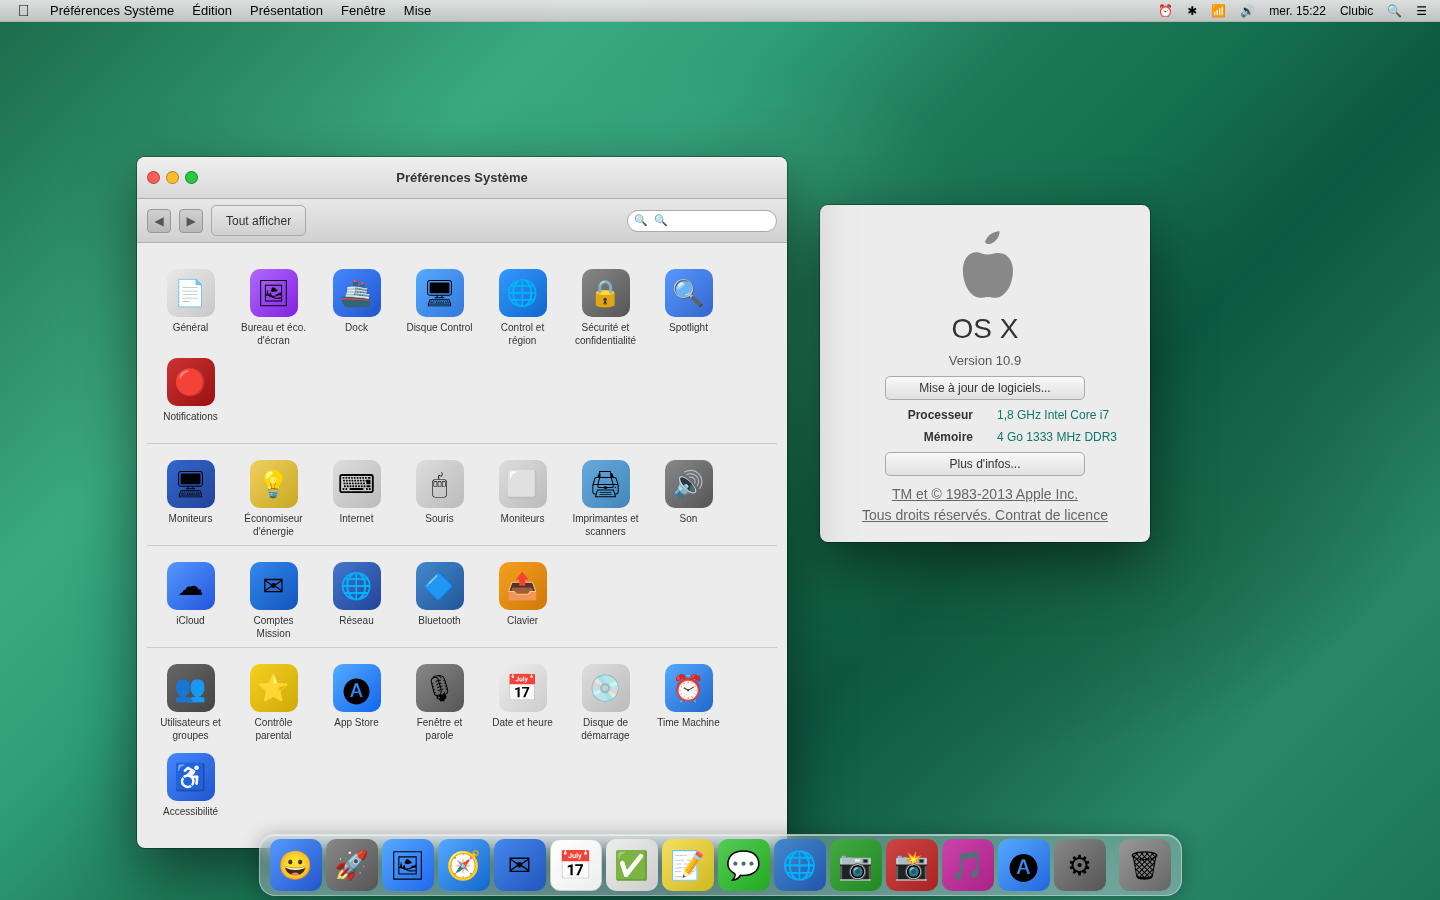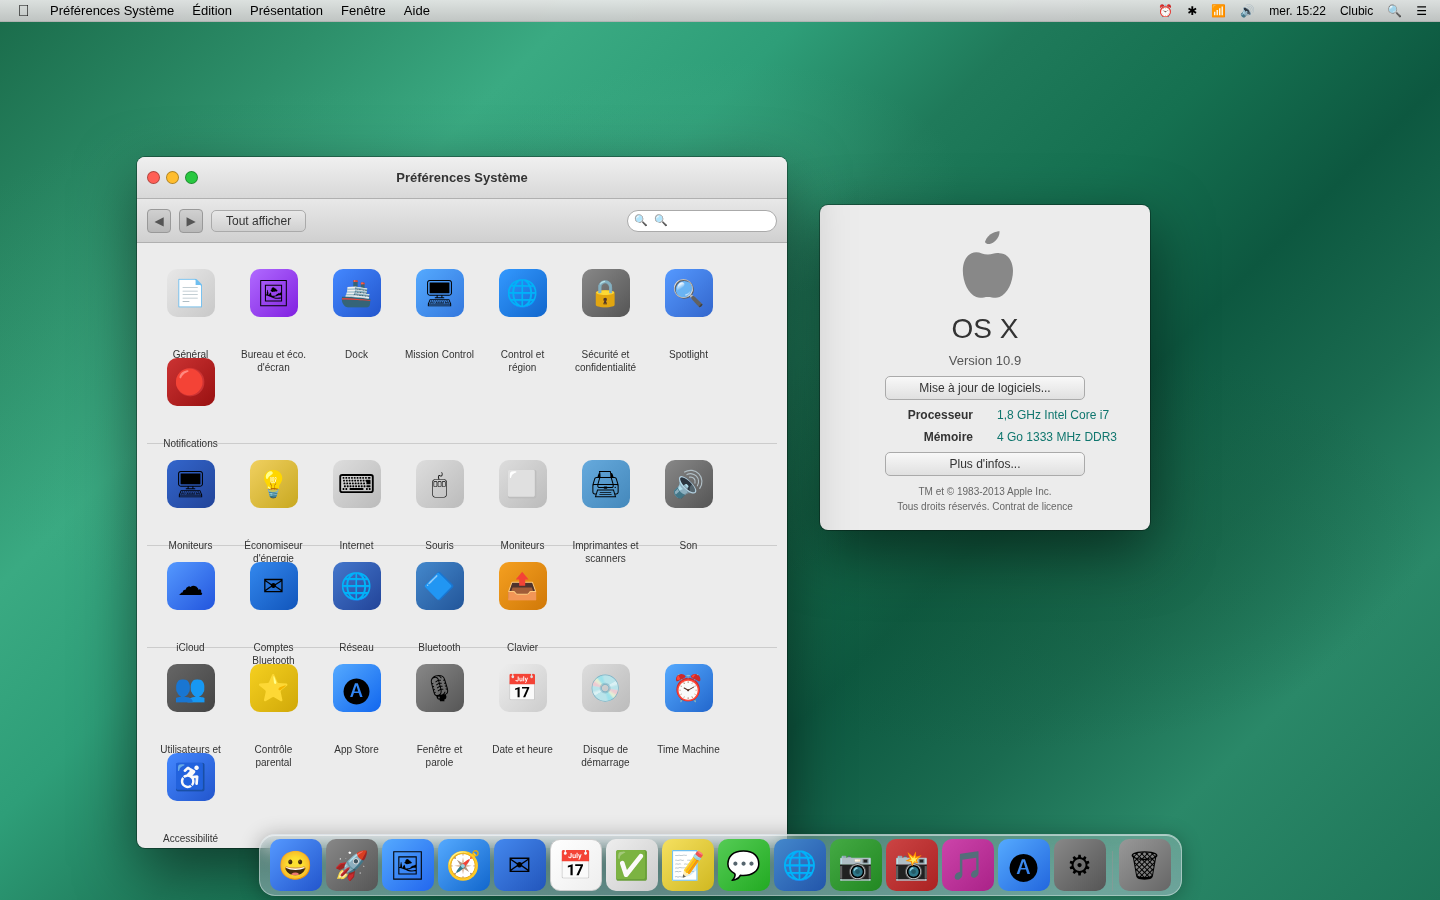--- a/index.html
+++ b/index.html
@@ -140,21 +140,21 @@
       color: #555;
     }
     #tout-afficher-btn {
       background: linear-gradient(to bottom, #e8e8e8, #d0d0d0);
       border: 1px solid #aaa;
       border-radius: 5px;
       padding: 3px 14px;
       font-size: 12px;
       color: #333;
       cursor: pointer;
-      height: 22px;
+      height: 31px;
     }
     #search-field {
       margin-left: auto;
       width: 150px;
       height: 22px;
       border-radius: 11px;
       border: 1px solid #aaa;
       background: #fff;
       display: flex;
       align-items: center;
@@ -201,21 +201,20 @@
       justify-content: center;
       font-size: 26px;
       flex-shrink: 0;
     }
     .pref-label {
       font-size: 10px;
       color: #333;
       text-align: center;
       line-height: 1.3;
       word-break: break-word;
-      margin-top: 27px;
     }
 
     
     .icon-general { background: linear-gradient(135deg, #e8e8e8, #c8c8c8); }
     .icon-desktop { background: linear-gradient(135deg, #b06aff, #8020e0); }
     .icon-dock { background: linear-gradient(135deg, #4488ff, #2255cc); }
     .icon-mission { background: linear-gradient(135deg, #55aaff, #3377dd); }
     .icon-langue { background: linear-gradient(135deg, #3399ff, #1166cc); }
     .icon-securite { background: linear-gradient(135deg, #888, #555); }
     .icon-spotlight { background: linear-gradient(135deg, #5599ff, #3366cc); }
@@ -327,24 +326,25 @@
       border: 1px solid #aaa;
       border-radius: 5px;
       padding: 4px 16px;
       font-size: 12px;
       color: #333;
       cursor: pointer;
       width: 200px;
       text-align: center;
     }
     #copyright-text {
-      font-size: 10px;
+      font-size: 14px;
       color: #666;
       text-align: center;
       line-height: 1.5;
+      text-decoration: underline;
     }
 
     
     #dock {
       position: absolute;
       bottom: 0;
       left: 0;
       width: 1440px;
       height: 70px;
       display: flex;
@@ -407,21 +407,21 @@
 
 <div id="desktop">
 
   <div id="menubar">
     <div id="menubar-left">
       <div class="menu-item menu-apple"></div>
       <div class="menu-item">Préférences Système</div>
       <div class="menu-item">Édition</div>
       <div class="menu-item">Présentation</div>
       <div class="menu-item">Fenêtre</div>
-      <div class="menu-item">Aide</div>
+      <div class="menu-item">Mise</div>
     </div>
     <div id="menubar-right">
       <div class="menubar-right-item">⏰</div>
       <div class="menubar-right-item">✱</div>
       <div class="menubar-right-item">📶</div>
       <div class="menubar-right-item">🔊</div>
       <div class="menubar-right-item">mer. 15:22</div>
       <div class="menubar-right-item">Clubic</div>
       <div class="menubar-right-item">🔍</div>
       <div class="menubar-right-item">☰</div>
@@ -453,21 +453,21 @@
           <div class="pref-item">
             <div class="pref-icon icon-desktop">🖼</div>
             <div class="pref-label">Bureau et éco. d'écran</div>
           </div>
           <div class="pref-item">
             <div class="pref-icon icon-dock">🚢</div>
             <div class="pref-label">Dock</div>
           </div>
           <div class="pref-item">
             <div class="pref-icon icon-mission">🖥</div>
-            <div class="pref-label">Mission Control</div>
+            <div class="pref-label">Disque Control</div>
           </div>
           <div class="pref-item">
             <div class="pref-icon icon-langue">🌐</div>
             <div class="pref-label">Control et région</div>
           </div>
           <div class="pref-item">
             <div class="pref-icon icon-securite">🔒</div>
             <div class="pref-label">Sécurité et confidentialité</div>
           </div>
           <div class="pref-item">
@@ -511,21 +511,21 @@
           </div>
         </div>
 
       <div class="prefs-section" id="section-2">
           <div class="pref-item">
             <div class="pref-icon icon-icloud">☁</div>
             <div class="pref-label">iCloud</div>
           </div>
           <div class="pref-item">
             <div class="pref-icon icon-comptes">✉</div>
-            <div class="pref-label">Comptes Bluetooth</div>
+            <div class="pref-label">Comptes Mission</div>
           </div>
           <div class="pref-item">
             <div class="pref-icon icon-reseau">🌐</div>
             <div class="pref-label">Réseau</div>
           </div>
           <div class="pref-item">
             <div class="pref-icon icon-bluetooth">🔷</div>
             <div class="pref-label">Bluetooth</div>
           </div>
           <div class="pref-item">

